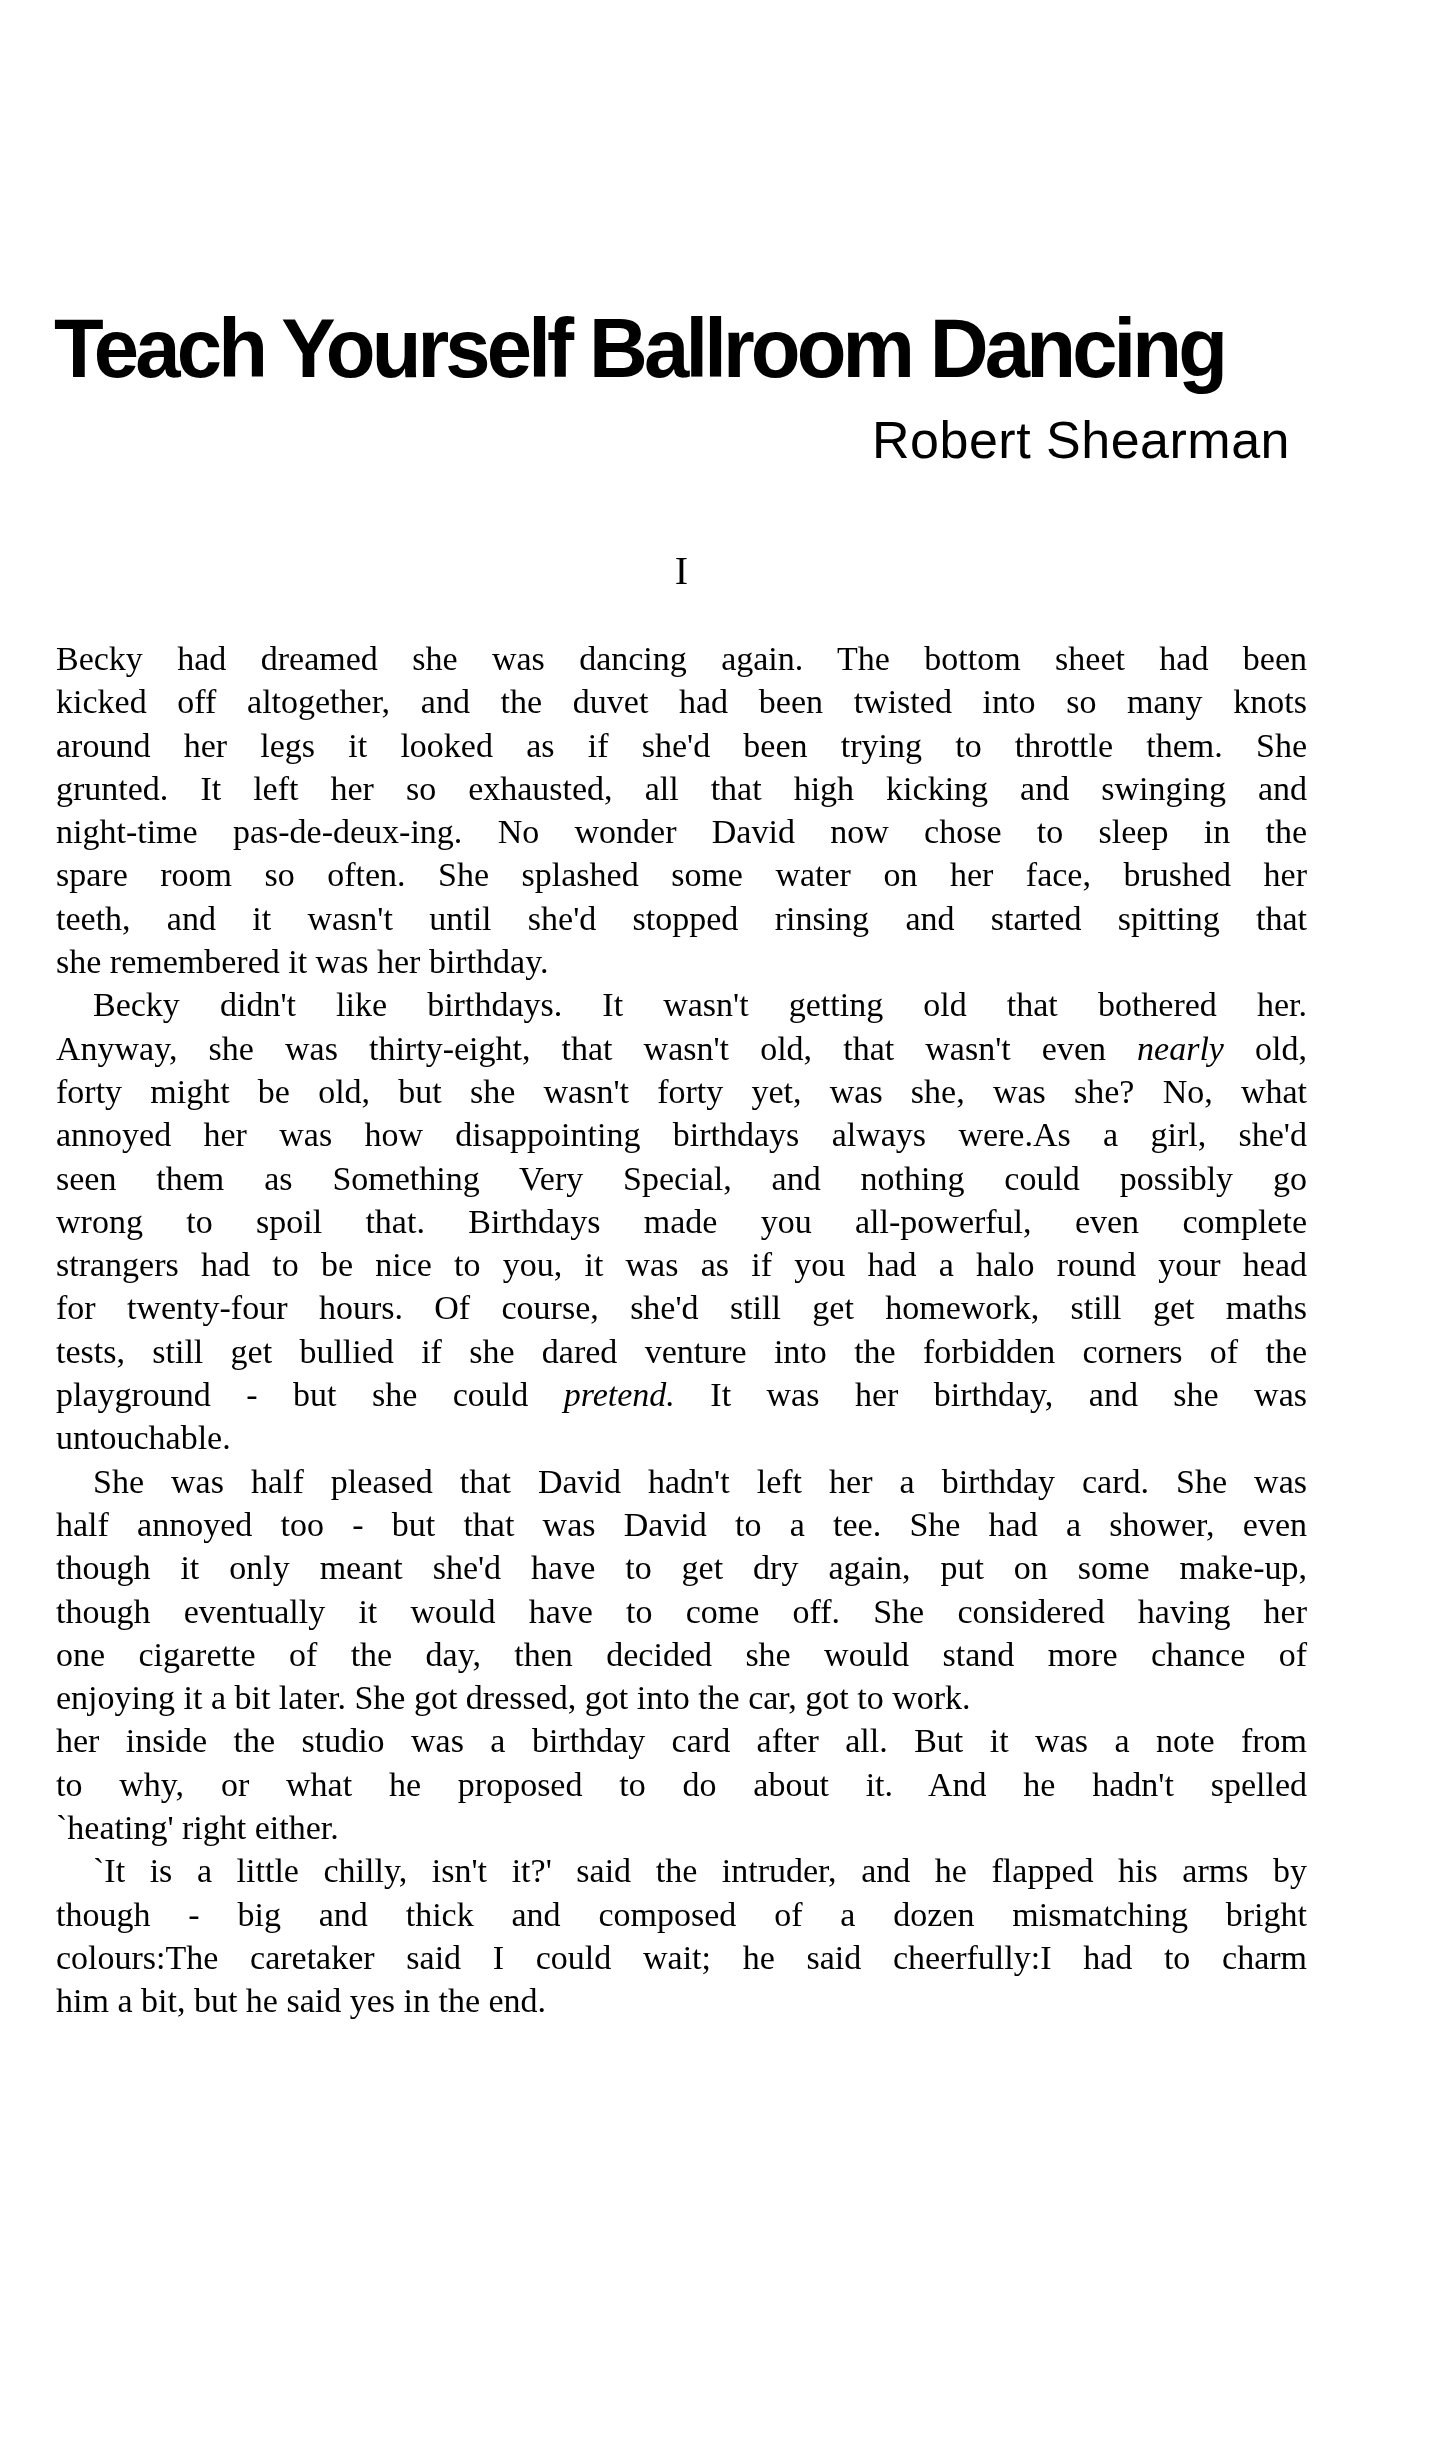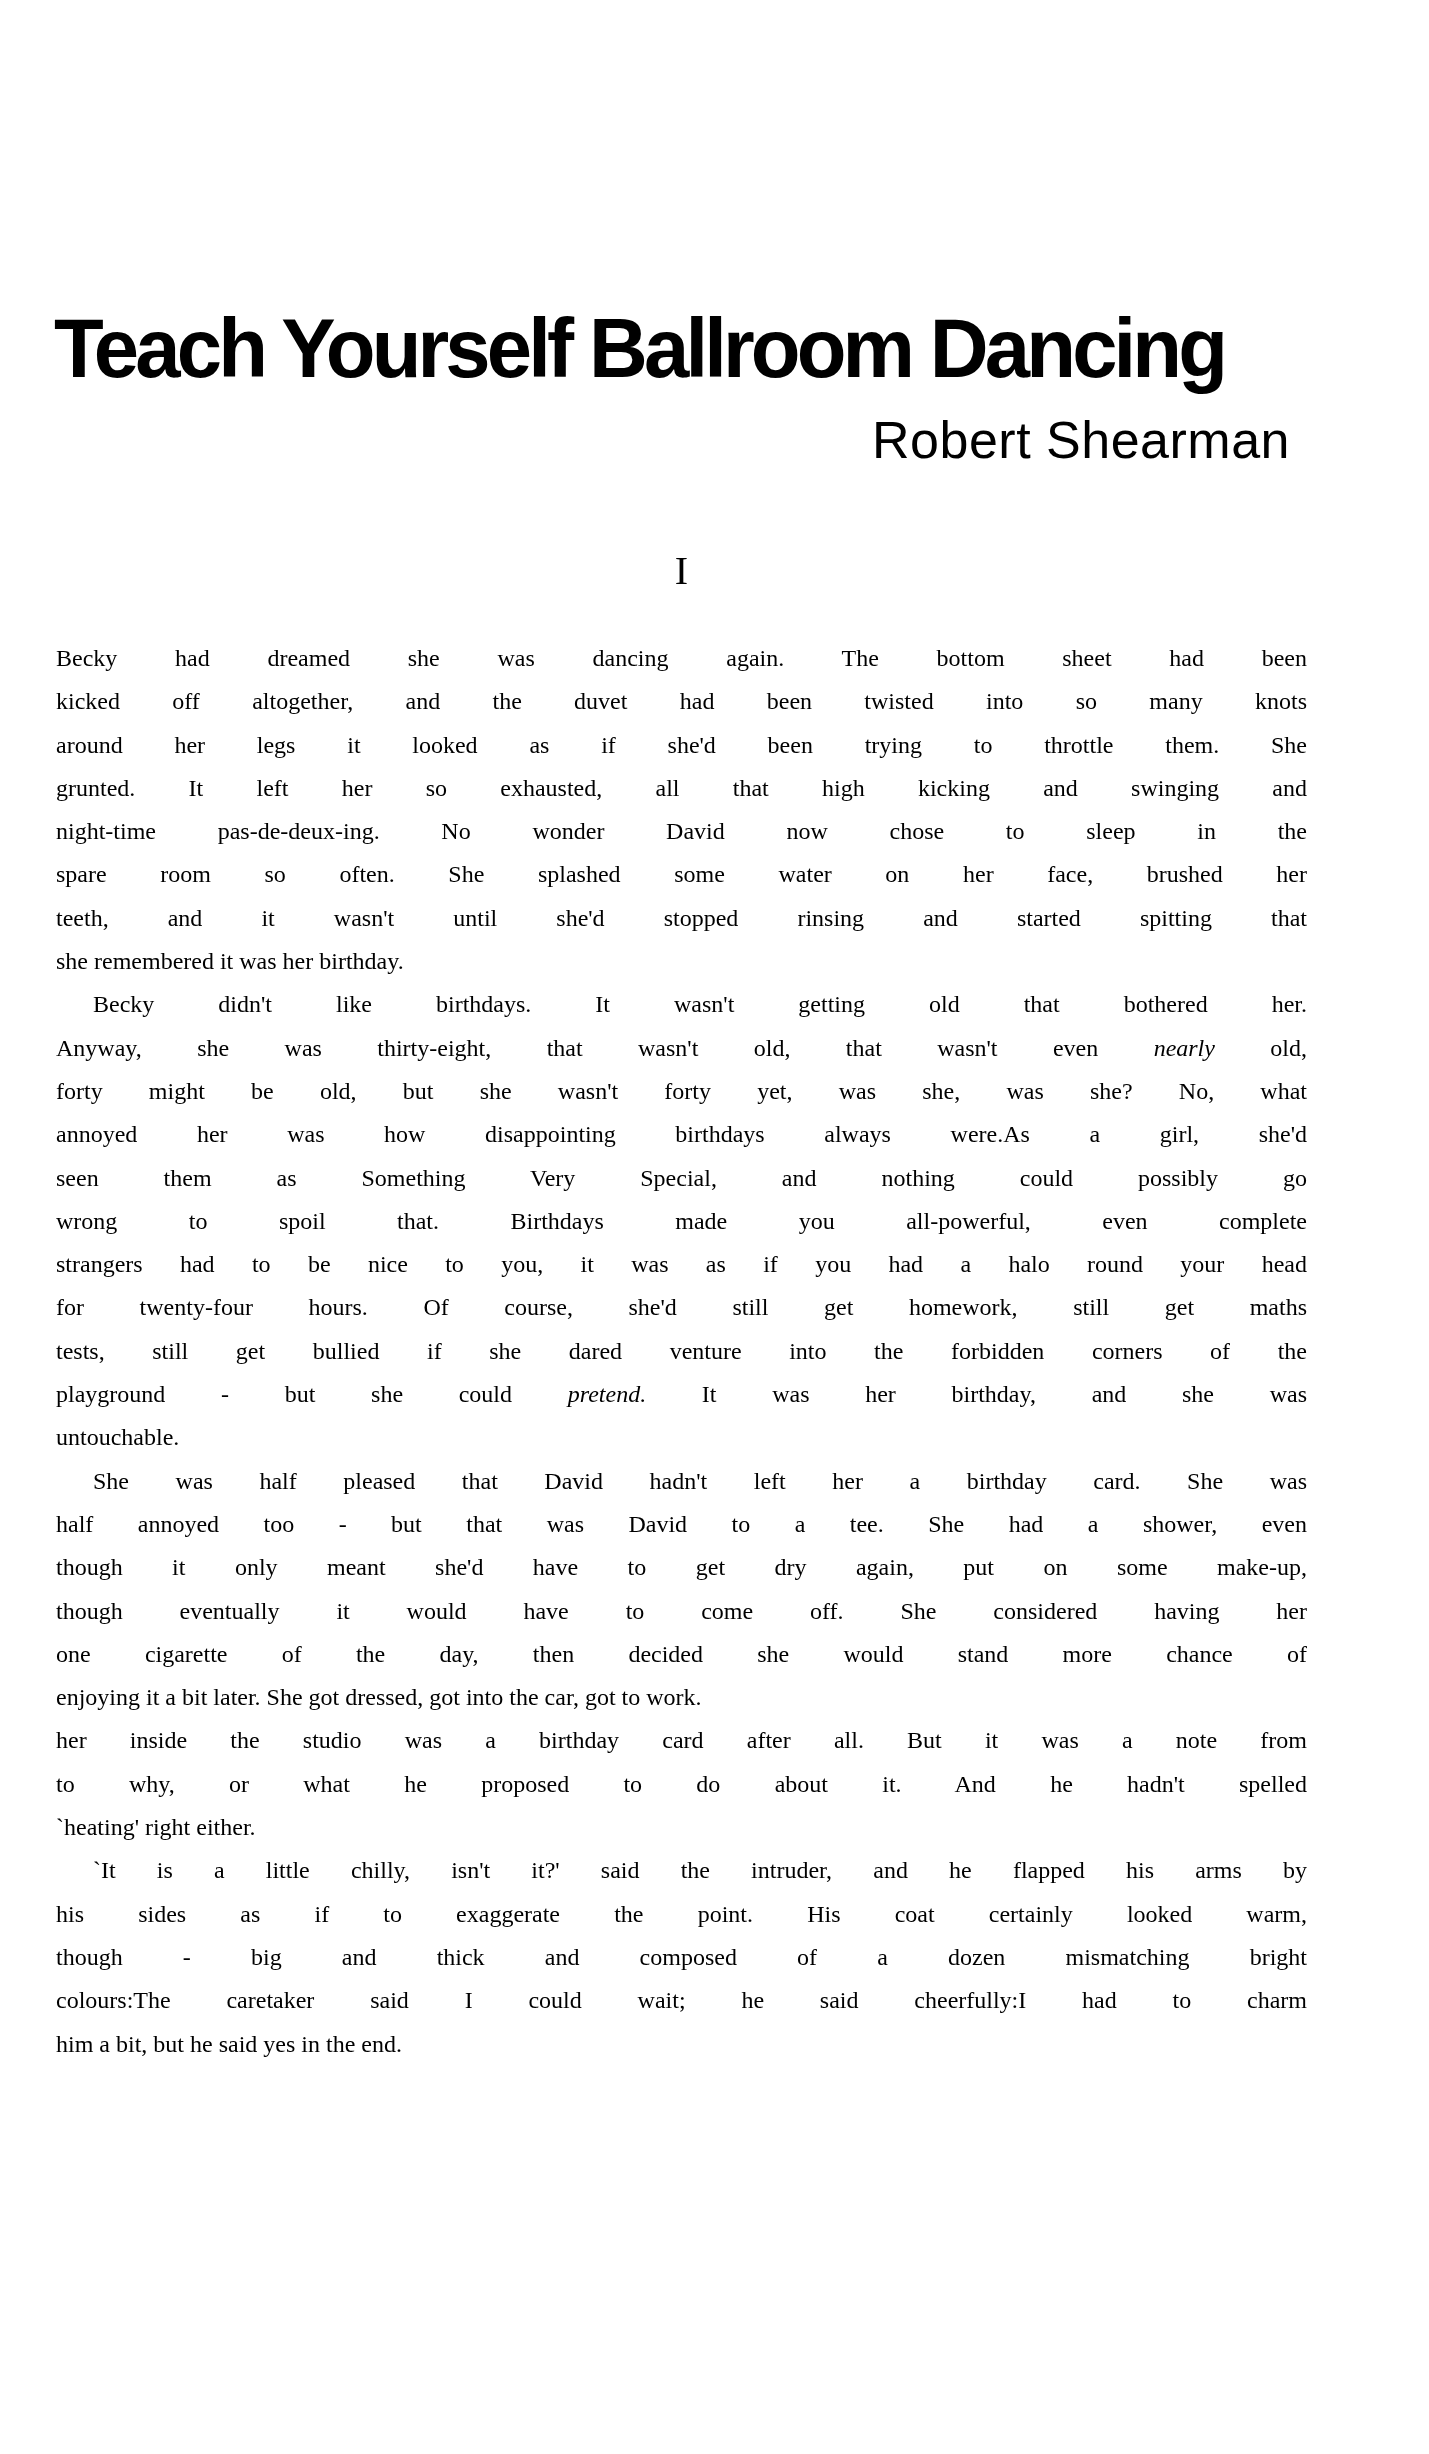--- a/index.html
+++ b/index.html
@@ -46,21 +46,21 @@
     left:56px;top:551px;
     width:1251px;
     text-align:center;
     font-size:40px;
     line-height:1;
   }
   .story-text{
     position:absolute;
     left:56px;top:637px;
     width:1251px;
-    font-size:24px;
+    font-size:34px;
     line-height:43.3px;
   }
   .paragraph{margin:0;padding:0;}
   .text-line{
     text-align:justify;
     text-align-last:justify;
   }
   .text-line.last{
     text-align-last:left;
   }
@@ -118,21 +118,20 @@
         <div class="text-line">one cigarette of the day, then decided she would stand more chance of</div>
         <div class="text-line last">enjoying it a bit later. She got dressed, got into the car, got to work.</div>
       </div>
       <div class="paragraph">
         <div class="text-line">her inside the studio was a birthday card after all. But it was a note from</div>
         <div class="text-line">to why, or what he proposed to do about it. And he hadn't spelled</div>
         <div class="text-line last">`heating' right either.</div>
       </div>
       <div class="paragraph">
         <div class="text-line indent">`It is a little chilly, isn't it?' said the intruder, and he flapped his arms by</div>
-        <div class="text-line">his sides as if to exaggerate the point. His coat certainly looked warm,</div>
         <div class="text-line">though - big and thick and composed of a dozen mismatching bright</div>
         <div class="text-line">colours:The caretaker said I could wait; he said cheerfully:I had to charm</div>
         <div class="text-line last">him a bit, but he said yes in the end.</div>
       </div>
     </div>
 
   <div class="page-number">5</div>
 </div>
 
 </body></html>

